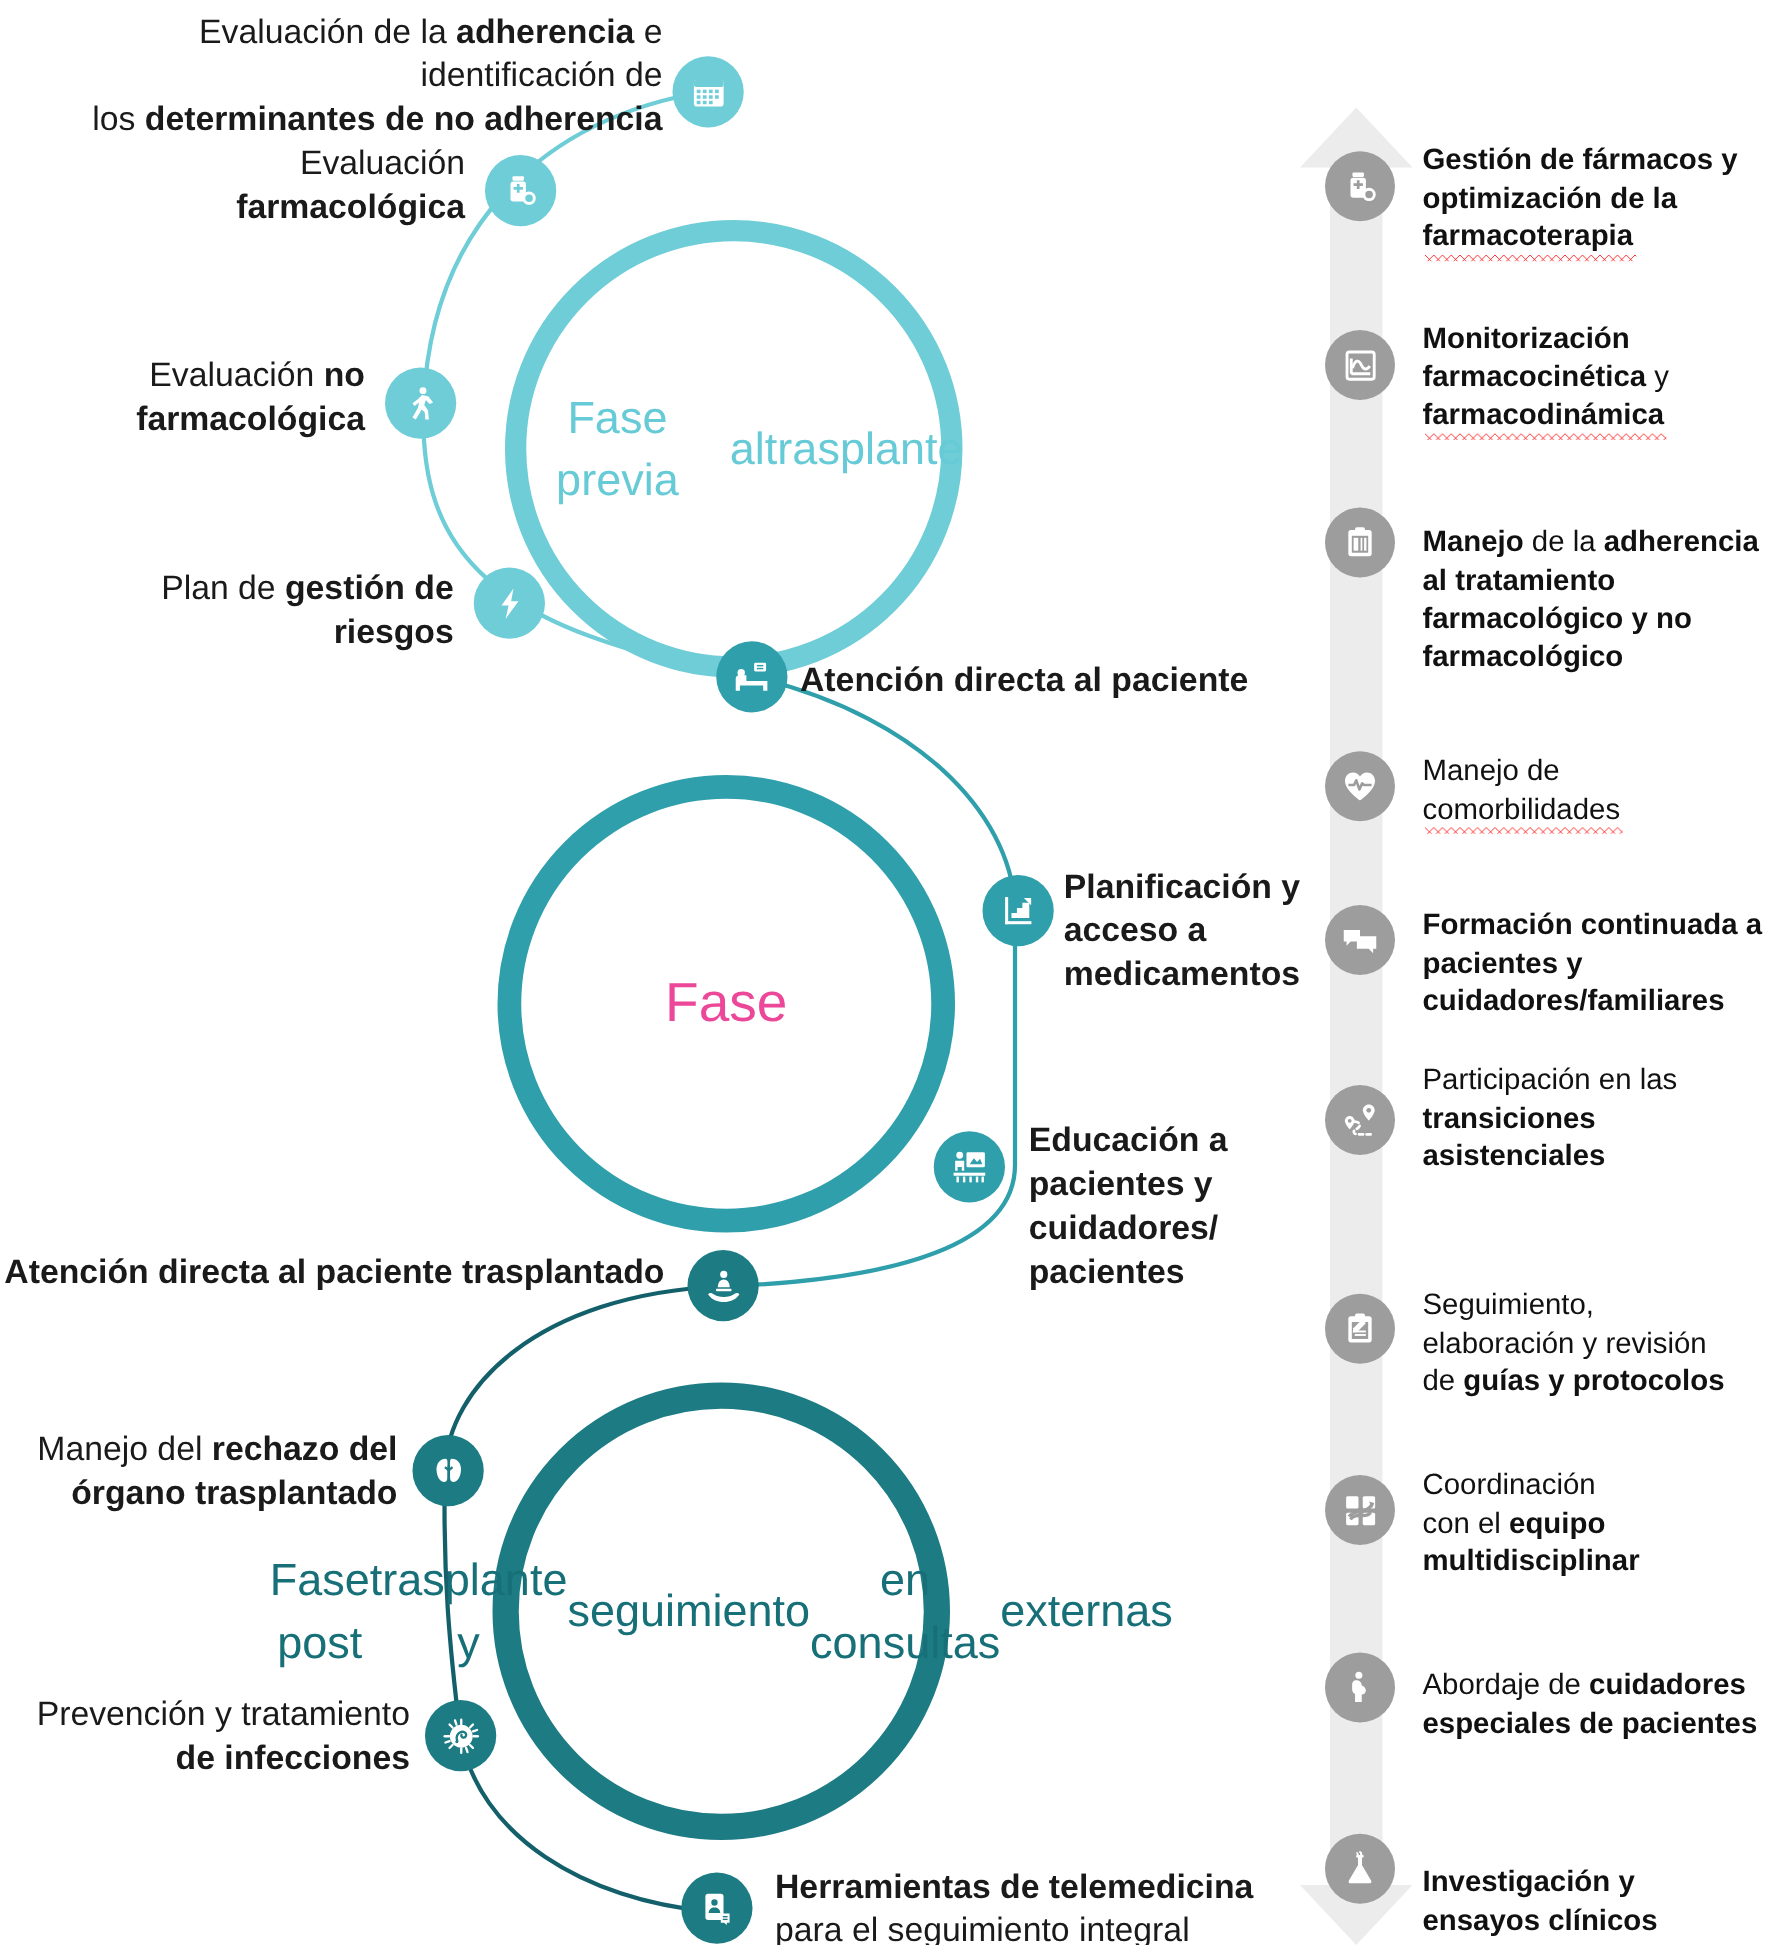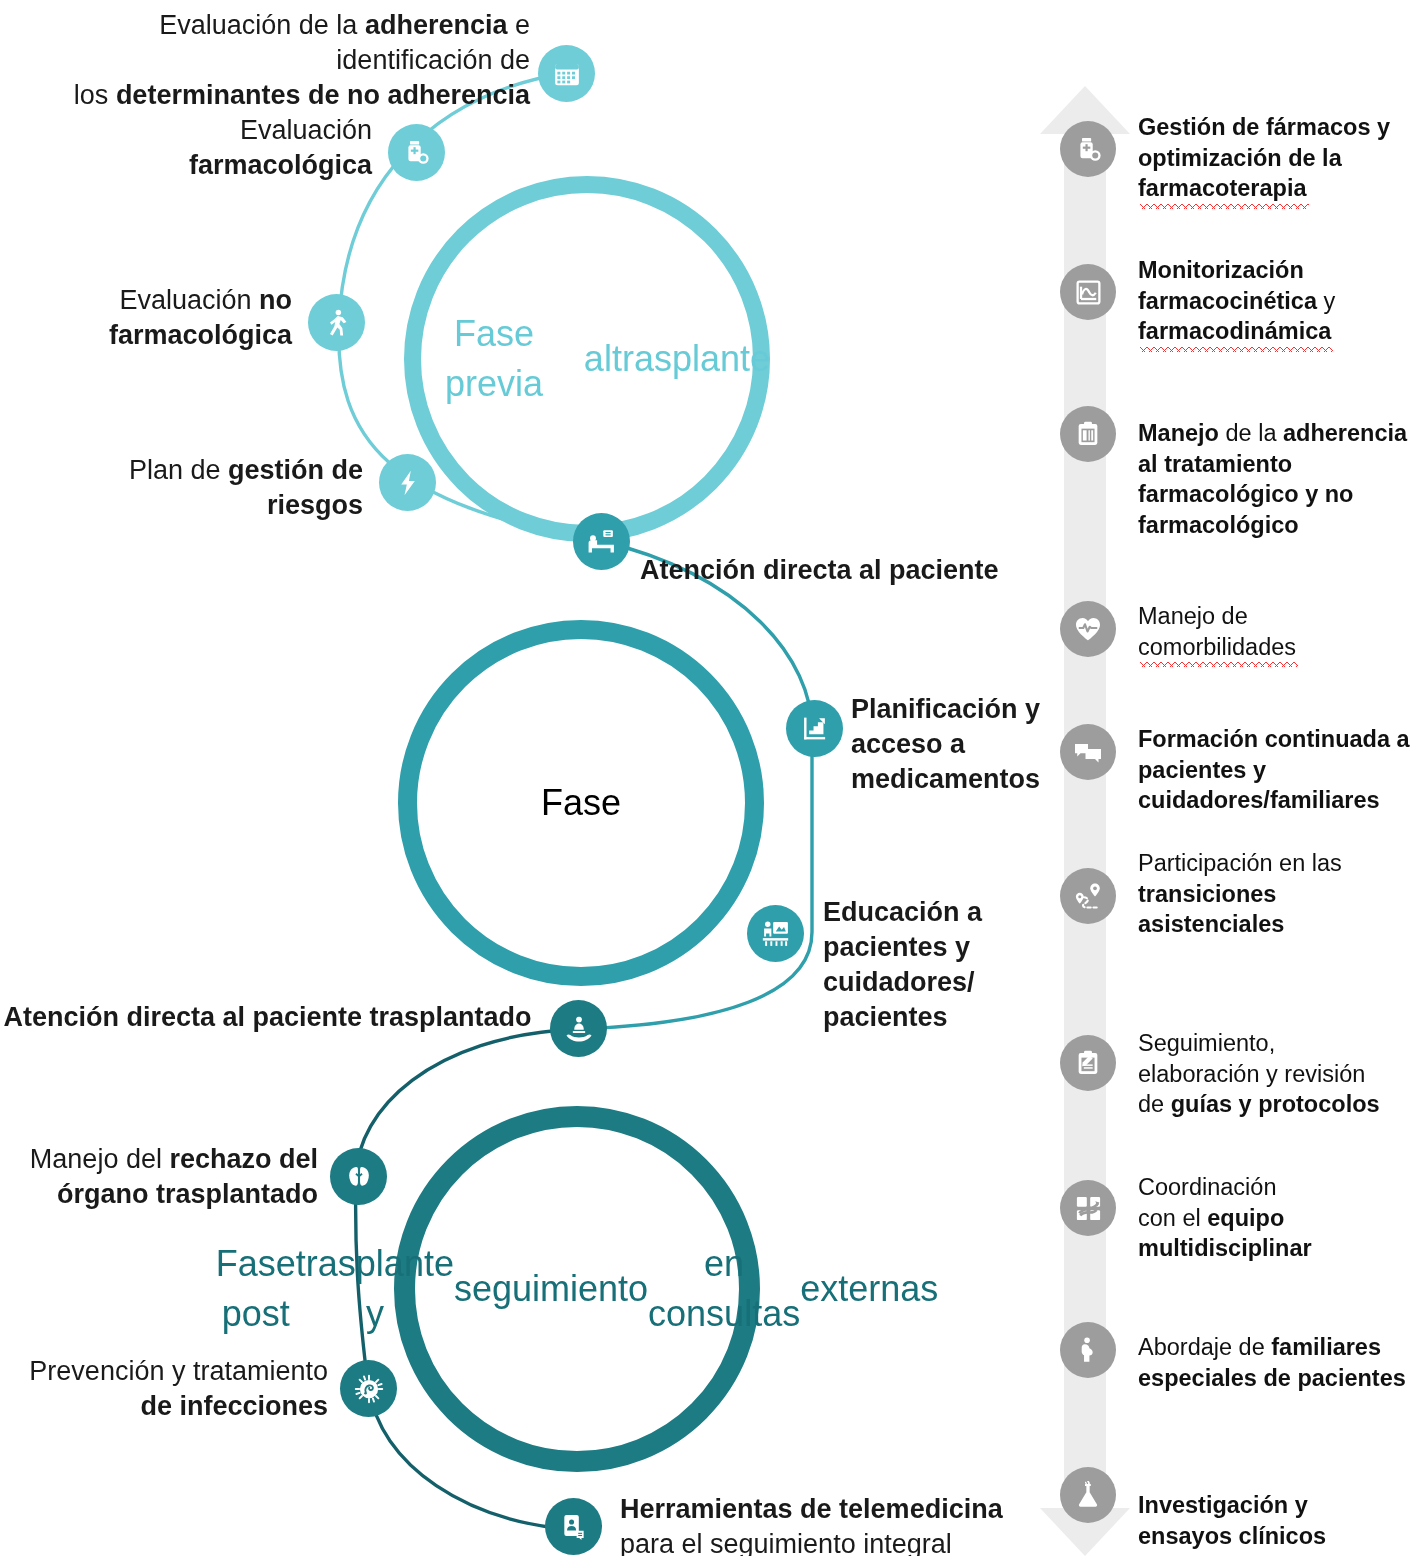--- a/index.html
+++ b/index.html
@@ -15,21 +15,21 @@
   
   .ring{position:absolute;border-radius:50%;box-sizing:border-box;background:#fff;}
   .ring-label{position:absolute;display:flex;flex-direction:row;
               align-items:center;justify-content:center;text-align:center;
               font-weight:400;line-height:1.38;}
 
   #ring1{left:404px;top:176px;width:366px;height:366px;border:17px solid #6ECDD6;}
   #ring1lab{left:404px;top:176px;width:366px;height:366px;color:#66CBD6;font-size:36px;}
 
   #ring2{left:398px;top:620px;width:366px;height:366px;border:19px solid #2E9FAB;}
-  #ring2lab{left:398px;top:620px;width:366px;height:366px;color:#000000;font-size:36px;}
+  #ring2lab{left:398px;top:620px;width:366px;height:366px;color:#ec4899;font-size:44px;}
 
   #ring3{left:394px;top:1106px;width:366px;height:366px;border:21px solid #1C7B83;}
   #ring3lab{left:404px;top:1106px;width:346px;height:366px;color:#176F78;font-size:36px;}
 
   .sq{position:relative;display:inline-block;}
   .sq::after{content:"";position:absolute;left:2px;right:-2px;bottom:-5px;height:5px;
     background-image:
       linear-gradient(45deg,transparent 45%,#ff2f2f 45%,#ff2f2f 55%,transparent 55%),
       linear-gradient(-45deg,transparent 45%,#ff2f2f 45%,#ff2f2f 55%,transparent 55%);
     background-size:7px 7px;background-repeat:repeat-x;}
@@ -130,21 +130,21 @@
 
   <div class="node" style="left:573px;top:513px;width:57px;height:57px;background:#2E9FAB;">
     <svg width="31" height="31" viewBox="0 0 24 24" fill="#fff">
       <rect x="13.4" y="3.2" width="7.4" height="5.4" rx="0.8"></rect>
       <rect x="15.1" y="4.6" width="4" height="0.9" fill="#2E9FAB"></rect>
       <rect x="15.1" y="6.4" width="4" height="0.9" fill="#2E9FAB"></rect>
       <circle cx="5.4" cy="9.4" r="2.3"></circle>
       <path d="M2 20.6 L2 13 C2 11.8 2.9 11 4 11 L8.6 11 L8.6 14.5 L21.6 14.5 L21.6 20.6 L19 20.6 L19 17.3 L4.6 17.3 L4.6 20.6 Z"></path>
     </svg>
   </div>
-  <div class="lab l" style="left:640px;top:553px;width:420px;" id="L_p2_0"><b>Atención directa al paciente</b></div>
+  <div class="lab l" style="left:640px;top:527px;width:420px;" id="L_p2_0"><b>Atención directa al paciente</b></div>
 
   <div class="node" style="left:786px;top:700px;width:57px;height:57px;background:#2E9FAB;">
     <svg width="29" height="29" viewBox="0 0 24 24" fill="#fff">
       <rect x="3.4" y="3" width="2" height="18"></rect>
       <rect x="3.4" y="19" width="17.4" height="2"></rect>
       <path d="M7.6 16.8 L7.6 13.6 L11.2 13.6 L11.2 10.2 L14.8 10.2 L14.8 6.8 L19.4 6.8 L19.4 16.8 Z"></path>
       <path d="M15.8 3.6 L20.6 3.6 L20.6 8.4 Z"></path>
     </svg>
   </div>
   <div class="lab l" style="left:851px;top:692px;width:240px;" id="L_p2_1"><b>Planificación y</b><br><b>acceso a</b><br><b>medicamentos</b></div>
@@ -318,21 +318,21 @@
     </svg>
   </div>
   <div class="rtext" style="top:1172px;width:290px;" id="A7">Coordinación<br>con el <b>equipo</b><br><b>multidisciplinar</b></div>
 
   <div class="ricon" style="left:1060px;top:1322px;">
     <svg width="28" height="28" viewBox="0 0 24 24" fill="#fff">
       <circle cx="11.2" cy="3.6" r="2.4"></circle>
       <path d="M9.2 7 C11.6 7 13.2 8.4 13.2 10.6 C15 11.2 16 12.6 16 14.2 C16 15.8 14.6 16.8 13.2 16.8 L13.2 22 L8.6 22 L8.6 16.4 C7.4 16 6.6 14.8 6.6 13 L6.6 10 C6.6 8.2 7.6 7 9.2 7 Z"></path>
     </svg>
   </div>
-  <div class="rtext" style="top:1332px;width:300px;" id="A8">Abordaje de <b>familiares</b><br><b>especiales de pacientes</b></div>
+  <div class="rtext" style="top:1332px;width:300px;" id="A8">Abordaje de <b>cuidadores</b><br><b>especiales de pacientes</b></div>
 
   <div class="ricon" style="left:1060px;top:1467px;">
     <svg width="28" height="28" viewBox="0 0 24 24" fill="#fff">
       <path d="M9.6 2.6 L14.4 2.6 L14.4 4.2 L13.4 4.2 L13.4 9.6 L19.6 20 C20.2 21 19.6 22 18.4 22 L5.6 22 C4.4 22 3.8 21 4.4 20 L10.6 9.6 L10.6 4.2 L9.6 4.2 Z"></path>
       <path d="M12 0.4 C13.2 1.6 13 2.6 12.2 3.4" fill="none" stroke="#fff" stroke-width="1.4" stroke-linecap="round"></path>
       <path d="M10 1.2 C10.8 2.2 10.6 3 10 3.6" fill="none" stroke="#fff" stroke-width="1.2" stroke-linecap="round"></path>
     </svg>
   </div>
   <div class="rtext" style="top:1490px;width:290px;" id="A9"><b>Investigación y</b><br><b>ensayos clínicos</b></div>
 

